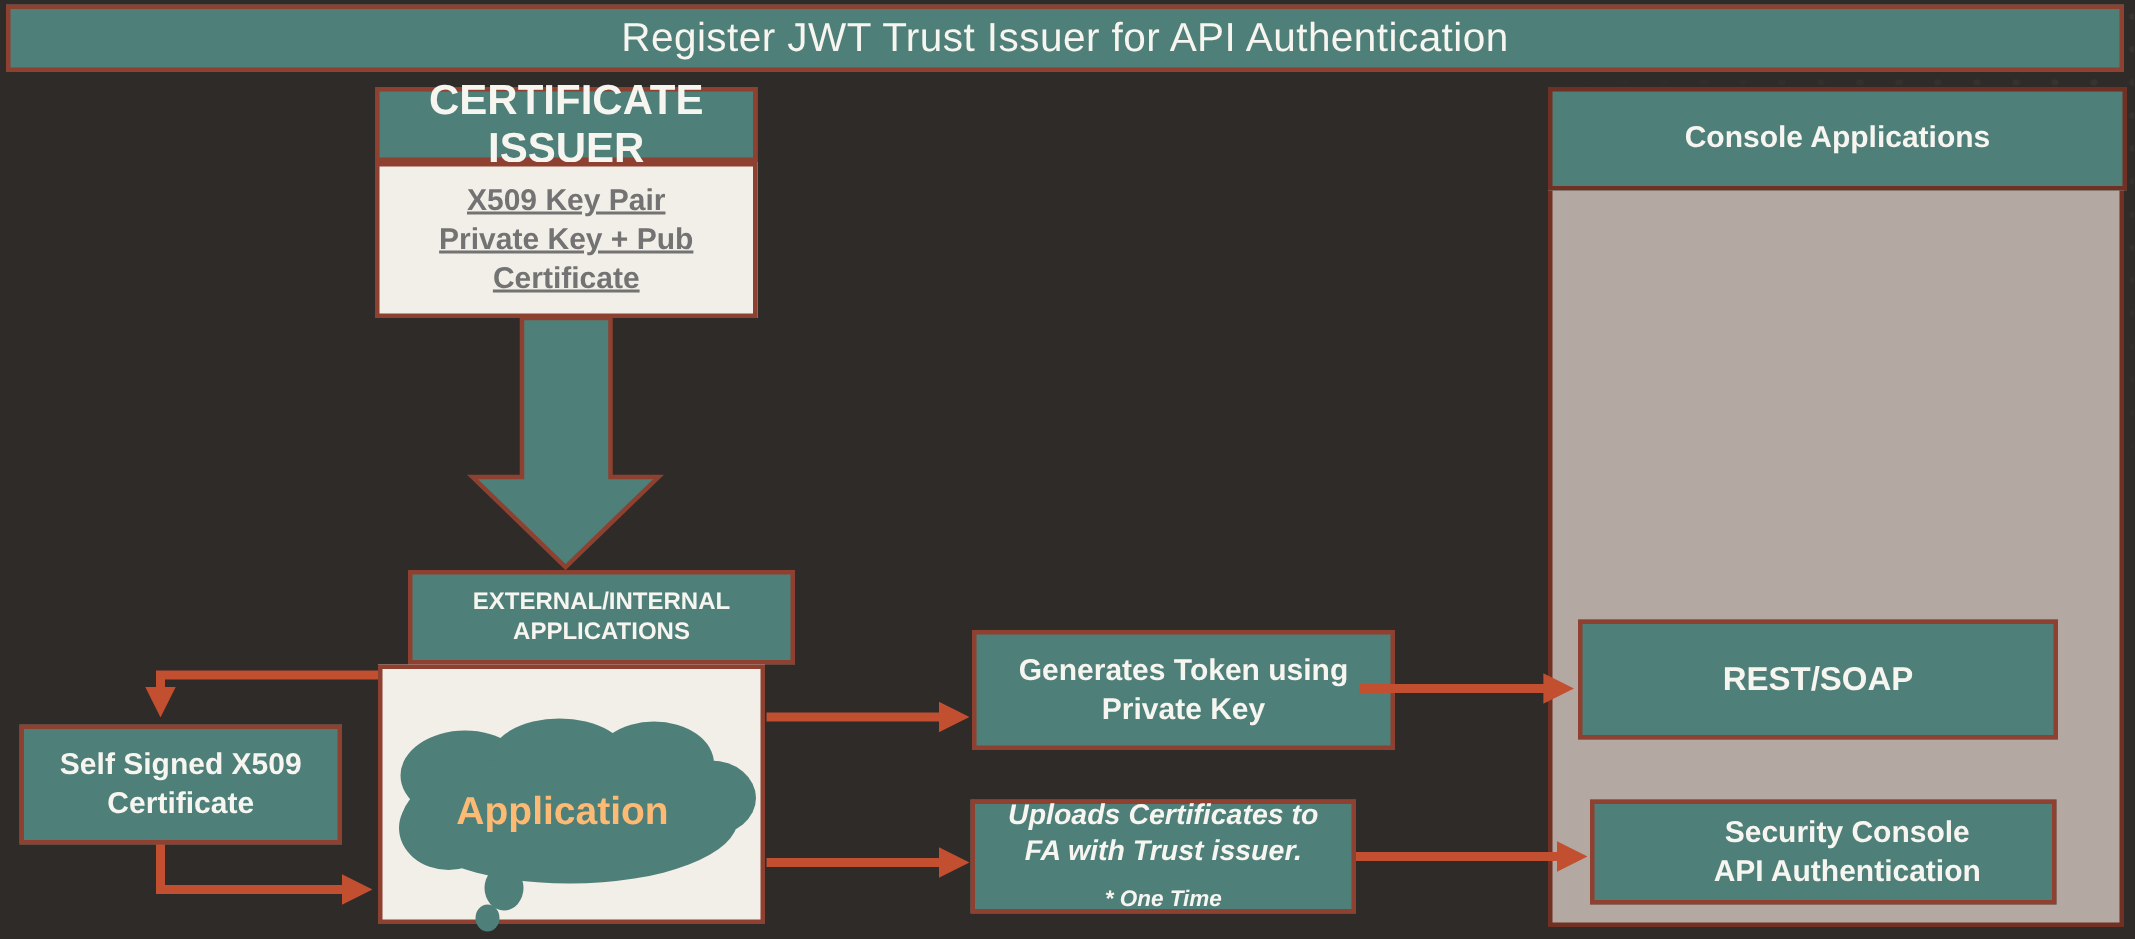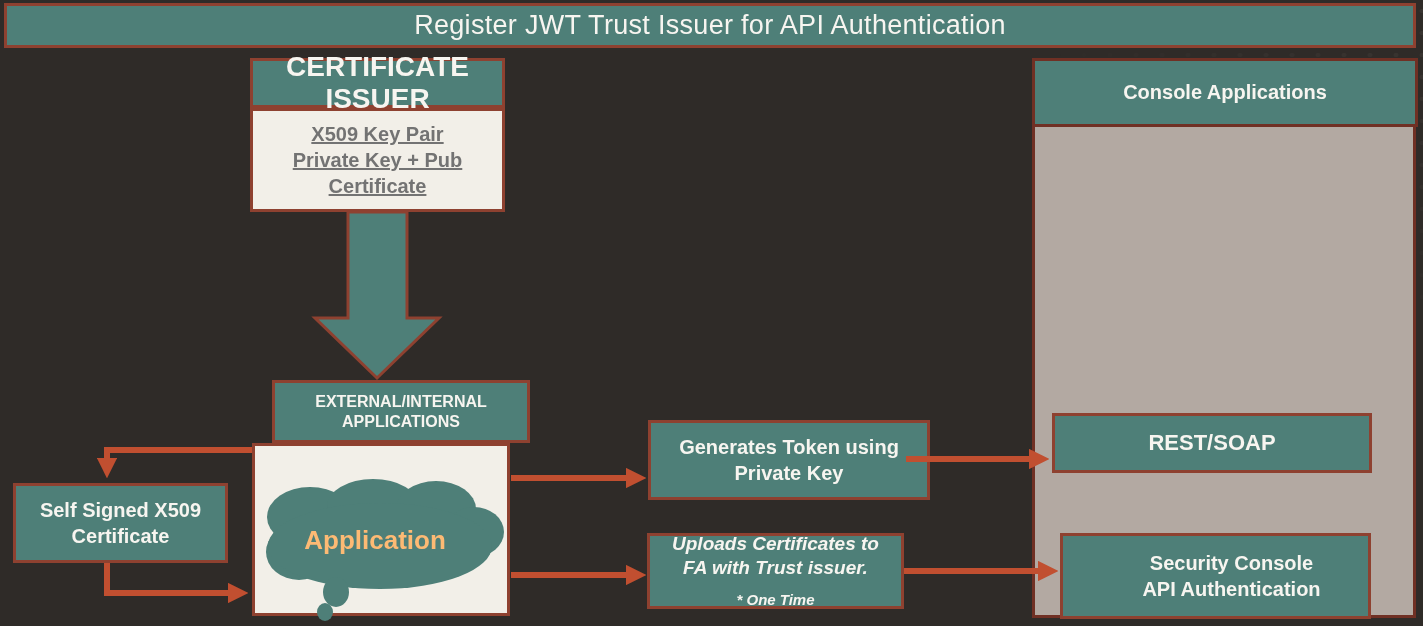--- a/index.html
+++ b/index.html
@@ -28,22 +28,22 @@
 
   #self-signed{left:13px;top:483px;width:215px;height:80px;font-size:20px;line-height:1.3;}
 
   #gen-token{left:648px;top:420px;width:282px;height:80px;font-size:20px;line-height:1.3;}
   #uploads{left:647px;top:533px;width:257px;height:76px;font-size:19px;line-height:1.25;flex-direction:column;font-style:italic;}
   #uploads .note{font-size:15px;margin-top:12px;}
 
   #fusion-header{left:1032px;top:58px;width:386px;height:69px;font-size:20px;border-color:#703024;}
   #fusion-body{left:1032px;top:127px;width:384px;height:491px;background:#b3a9a2;border:3px solid #703024;border-top:0;}
 
-  #rest-soap{left:1052px;top:413px;width:320px;height:60px;font-size:22px;}
-  #sec-console{left:1060px;top:533px;width:311px;height:86px;font-size:20px;line-height:1.3;padding-left:32px;}
+  #rest-soap{left:1052px;top:413px;width:320px;height:80px;font-size:22px;}
+  #sec-console{left:1060px;top:533px;width:311px;height:70px;font-size:20px;line-height:1.3;padding-left:32px;}
 
   #cloud-label{left:290px;top:520px;width:170px;height:40px;font-size:26px;color:#fdba74;z-index:6;}
 
   #overlay{position:absolute;left:0;top:0;width:1423px;height:626px;z-index:5;pointer-events:none;}
 
   #corner-texture{
     right:0;top:0;width:430px;height:300px;z-index:0;
     background-image:radial-gradient(rgba(196,184,172,0.07) 2px, transparent 3px),
                      radial-gradient(rgba(196,184,172,0.05) 3px, transparent 4px);
     background-size:26px 22px, 38px 30px;

